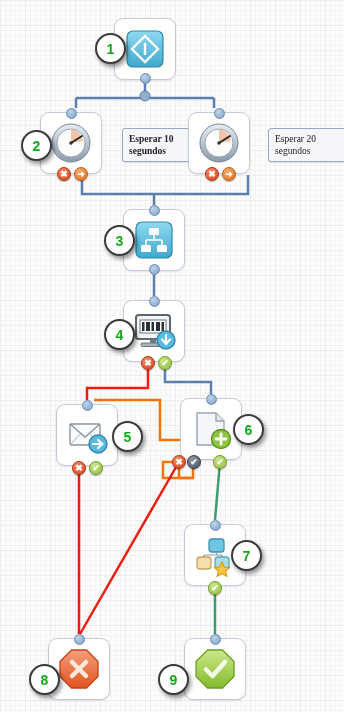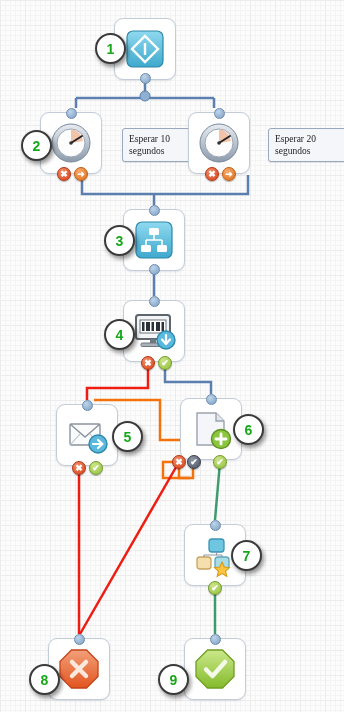--- a/index.html
+++ b/index.html
@@ -141,21 +141,21 @@
         <path d="M22 22 L22 8 A14 14 0 0 1 34 20 Z" fill="#f2bda0" opacity=".9"></path>
         <line x1="22" y1="22" x2="33" y2="15" stroke="#222" stroke-width="1.8" stroke-linecap="round"></line>
         <circle cx="22" cy="22" r="1.8" fill="#333"></circle>
       </svg>
     </div>
     <div class="port top"></div>
   </div>
   <div class="badge-num" style="left:21px;top:130px;">2</div>
   <div class="pin red" style="left:57px;top:167px;">✖</div>
   <div class="pin orange" style="left:74px;top:167px;">➜</div>
-  <div class="label-box" style="left:122px;top:128px;width:63px;">Esperar 10
+  <div class="label-box" style="left:122px;top:128px;width:63px;font-weight:bold;">Esperar 10
 segundos</div>
 
   <div class="node" style="left:188px;top:112px;width:62px;height:62px;">
     <div class="iconwrap">
       <svg viewBox="0 0 44 44" width="44" height="44">
         <circle cx="22" cy="22" r="19" fill="url(#gr1)" stroke="#77879a" stroke-width="1"></circle>
         <circle cx="22" cy="22" r="14" fill="#fdfdfd" stroke="#9aa7b6" stroke-width="1"></circle>
         <path d="M22 22 L22 8 A14 14 0 0 1 34 20 Z" fill="#f2bda0" opacity=".9"></path>
         <line x1="22" y1="22" x2="33" y2="15" stroke="#222" stroke-width="1.8" stroke-linecap="round"></line>
         <circle cx="22" cy="22" r="1.8" fill="#333"></circle>

